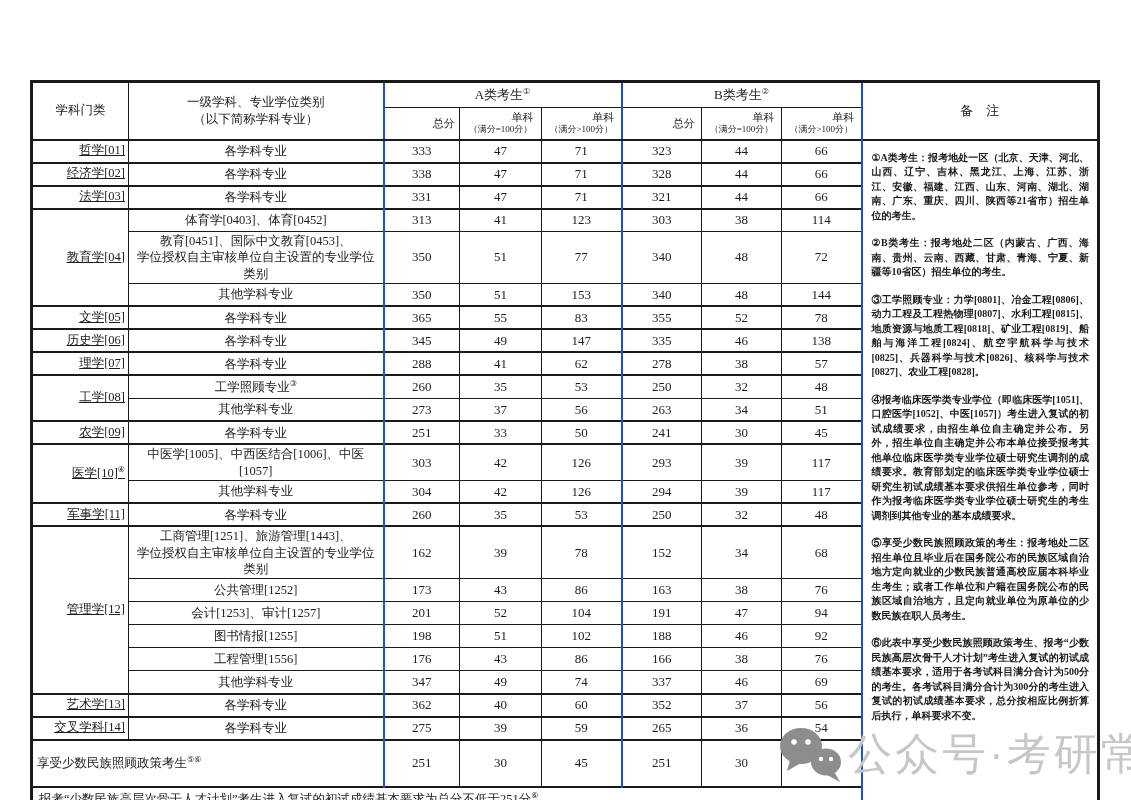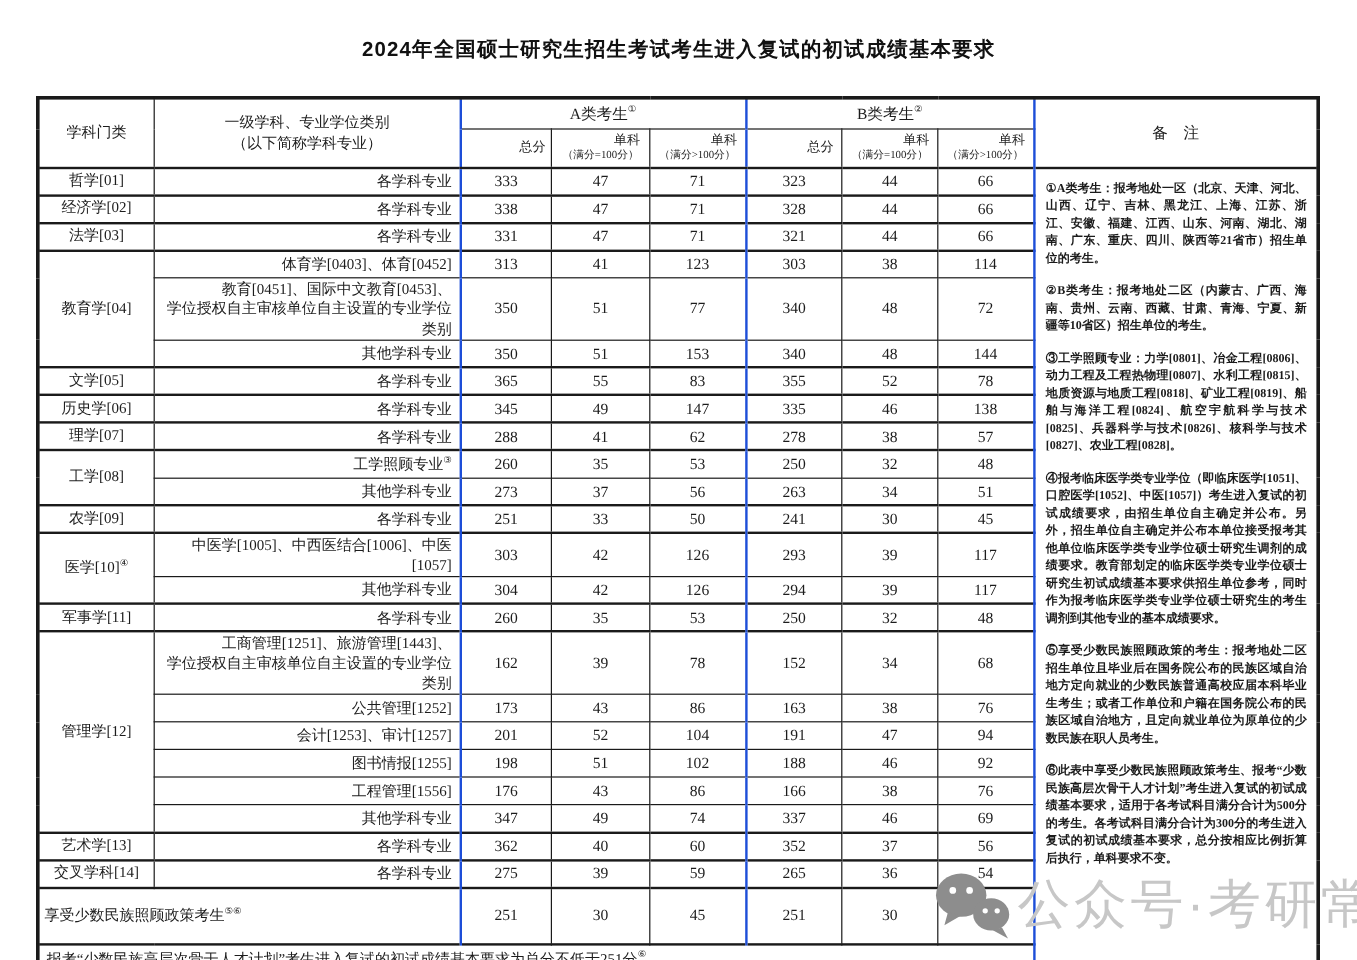--- a/index.html
+++ b/index.html
@@ -17,42 +17,41 @@
   .th-cat{font-size:12.5px;}
   .th-major div{font-size:12.5px;line-height:1.35;text-align:center;}
   .th-group{font-size:13px;}
   .th-notes{font-size:13px;}
   .th-sub .l1{font-size:11px;line-height:1.2;padding-left:44px;}
   .th-sub .l2{font-size:9px;line-height:1.2;}
   .sup{font-size:8px;vertical-align:super;line-height:0;}
   tbody tr{height:23px;}
   tbody tr.tall{height:44px;}
   tbody tr.footer-row{height:26px;}
-  .cat-cell{font-size:12.5px;text-align:center;padding:1px 3px;line-height:1.25;}
-  .major-cell{font-size:12.5px;text-align:right;padding:1px 6px;white-space:pre-line;line-height:1.3;}
+  .cat-cell{font-size:12.5px;text-align:right;padding:1px 3px;line-height:1.25;text-decoration:underline;}
+  .major-cell{font-size:12.5px;text-align:center;padding:1px 6px;white-space:pre-line;line-height:1.3;}
   .score-cell{font-size:13px;text-align:center;}
   .special-cell{font-size:12.5px;text-align:left;padding:14px 4px;}
   .footer-cell{font-size:12.5px;text-align:left;padding:1px 6px;}
   .group-top{border-top:2px solid #1a1a1a;}
   .thick-left{border-left:2px solid #1d4ed8;}
   thead tr.hr2 th{border-bottom:2px solid #1a1a1a;}
   .notes-cell{vertical-align:top;padding:10px 8px 4px 9px;}
   .note-p{font-size:10px;font-weight:700;line-height:14.5px;text-align:justify;
           margin:0 0 13px 0;color:#1b1b1b;}
   .watermark{position:absolute;left:778px;top:724px;display:flex;align-items:center;gap:4px;
              z-index:5;pointer-events:none;}
   .watermark-text{font-family:"Liberation Sans","DejaVu Sans",sans-serif;font-size:44px;
                   color:#c7c7c7;letter-spacing:3px;white-space:nowrap;line-height:1;}
 </style>
 </head>
 <body>
 
 <div class="page">
 
-  <div class="title">2024年全国硕士研究生招生考试考生进入复试的初试成绩基本要求</div>
 
   <table class="score">
     <colgroup>
       <col style="width:97px">
         <col style="width:255px">
       <col style="width:76px">
         <col style="width:82px">
         <col style="width:80px">
       <col style="width:80px">
         <col style="width:80px">

